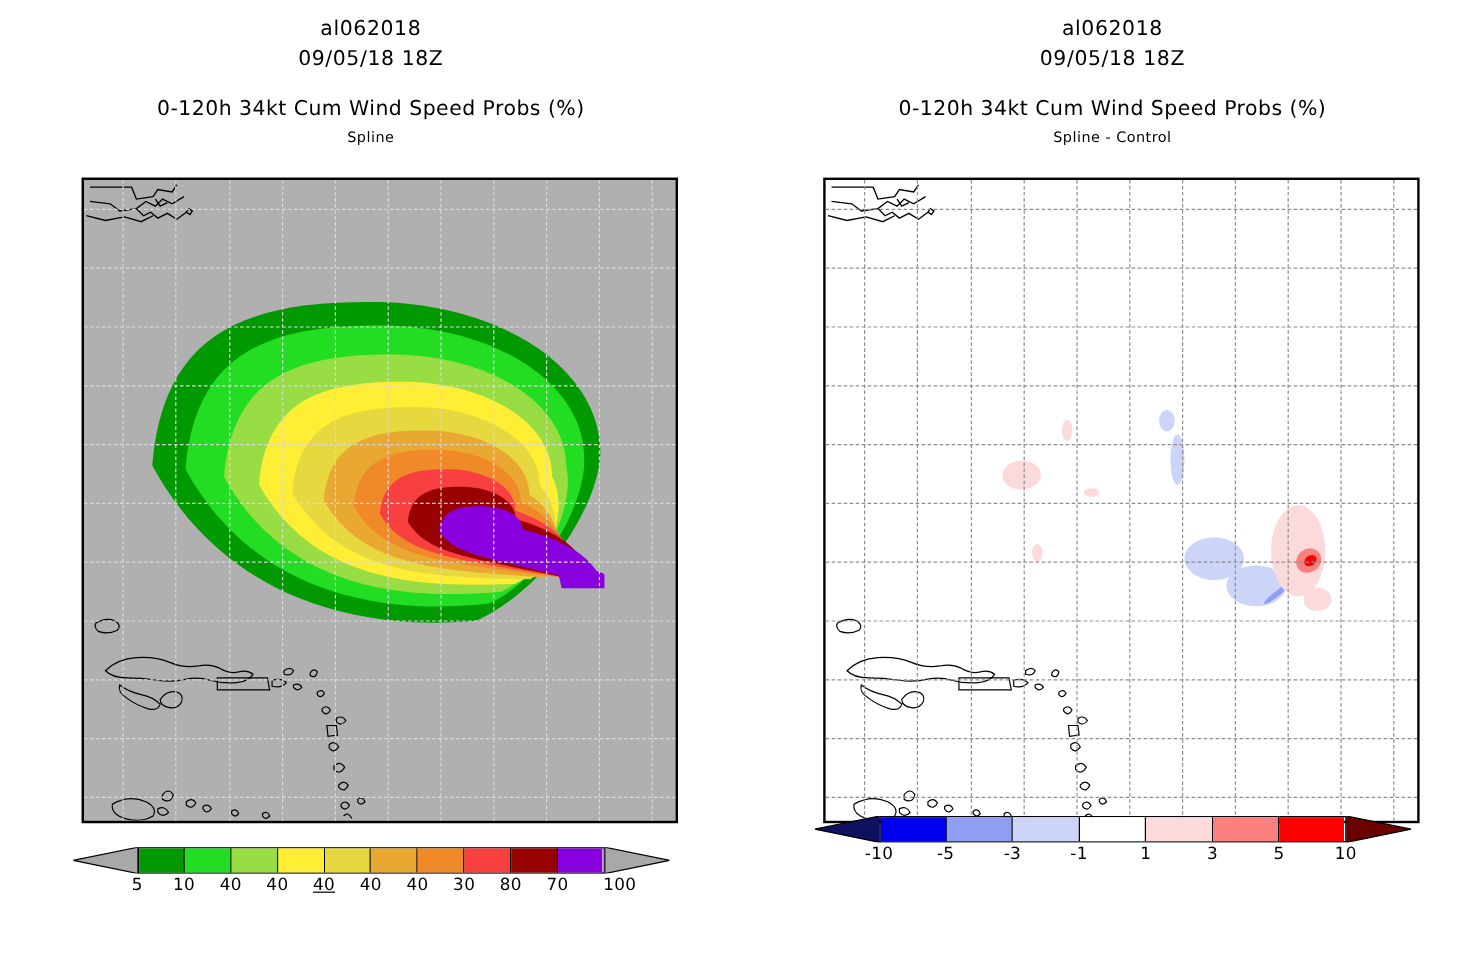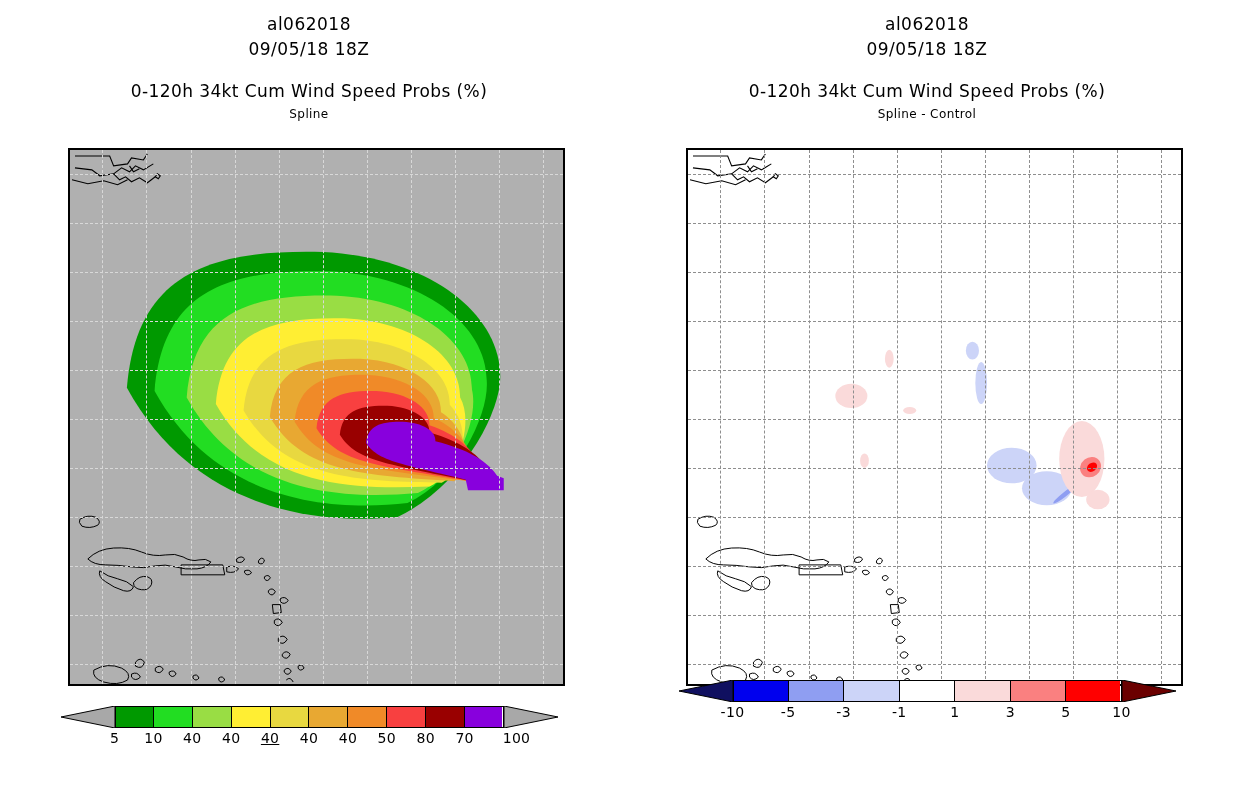--- a/index.html
+++ b/index.html
@@ -186,21 +186,21 @@
         </div>
       </div>
       <div class="cbar-ticks" id="cbtL">
           <span style="left: 54px;">5</span>
           <span style="left: 92.9px;">10</span>
           <span style="left: 131.8px;">40</span>
           <span style="left: 170.7px;">40</span>
           <span style="left: 209.6px; text-decoration: underline;">40</span>
           <span style="left: 248.5px;">40</span>
           <span style="left: 287.4px;">40</span>
-          <span style="left: 326.3px;">50</span>
+          <span style="left: 326.3px;">30</span>
           <span style="left: 365.2px;">80</span>
           <span style="left: 404.1px;">70</span>
           <span style="left: 456px;">100</span>
         </div>
     </div>
   </div>
 
   <div class="panel panel-right">
     <div class="titles">
       <div class="t-storm">al062018</div>

